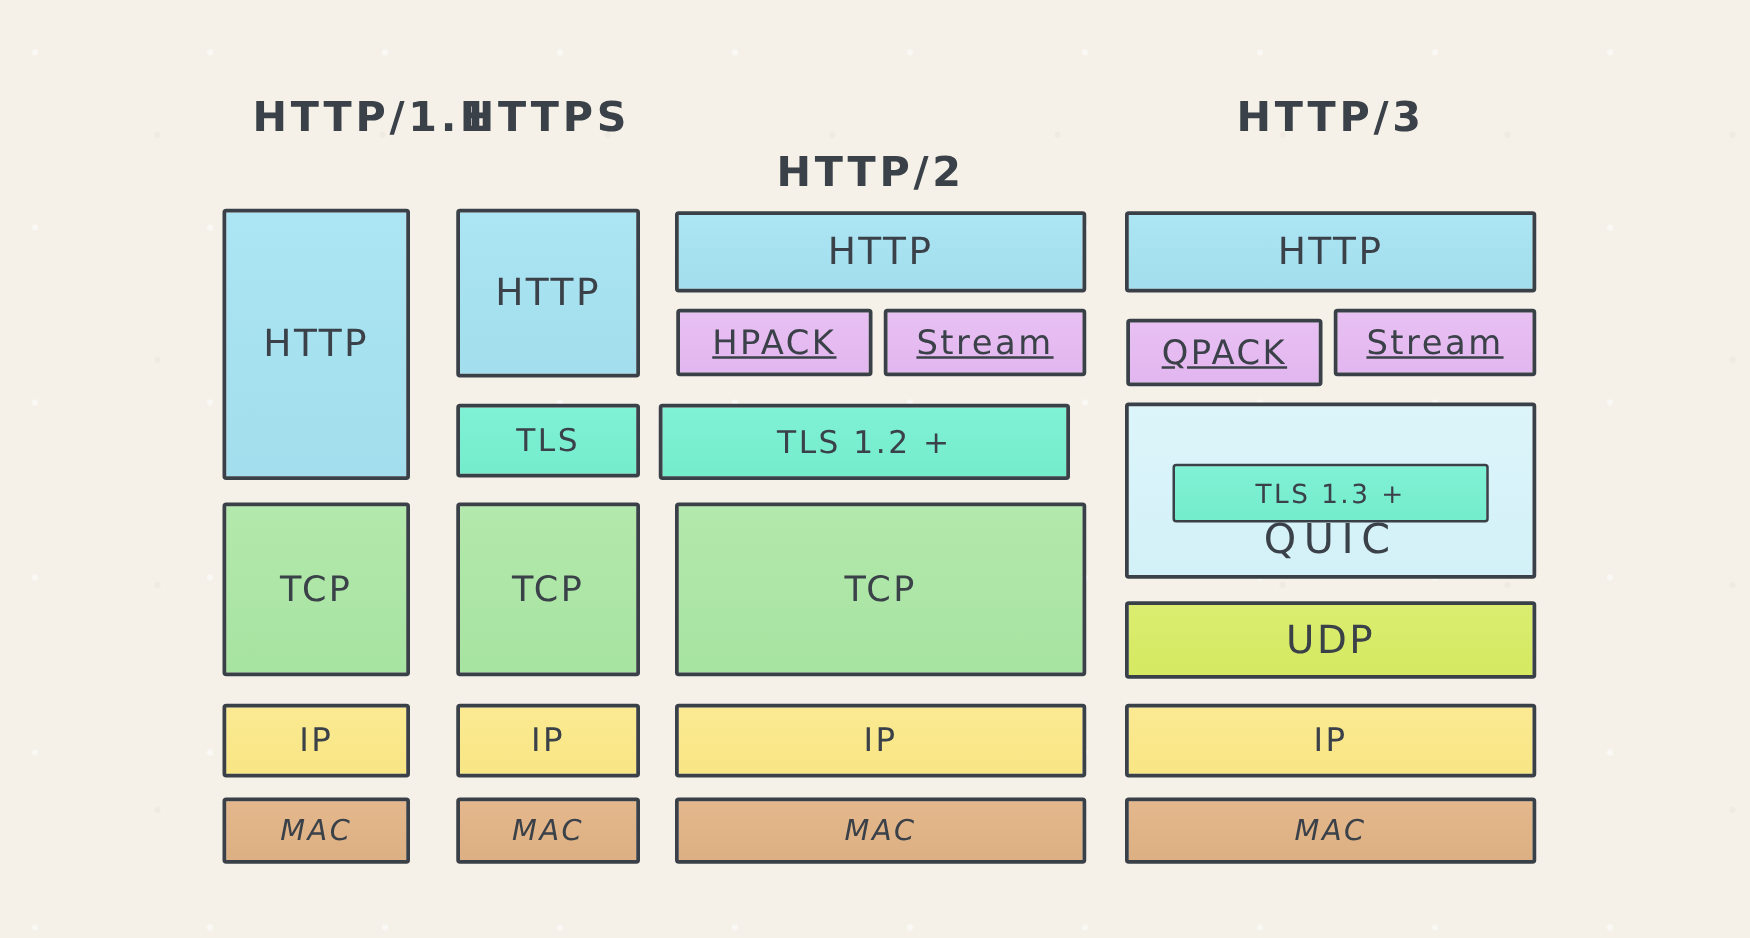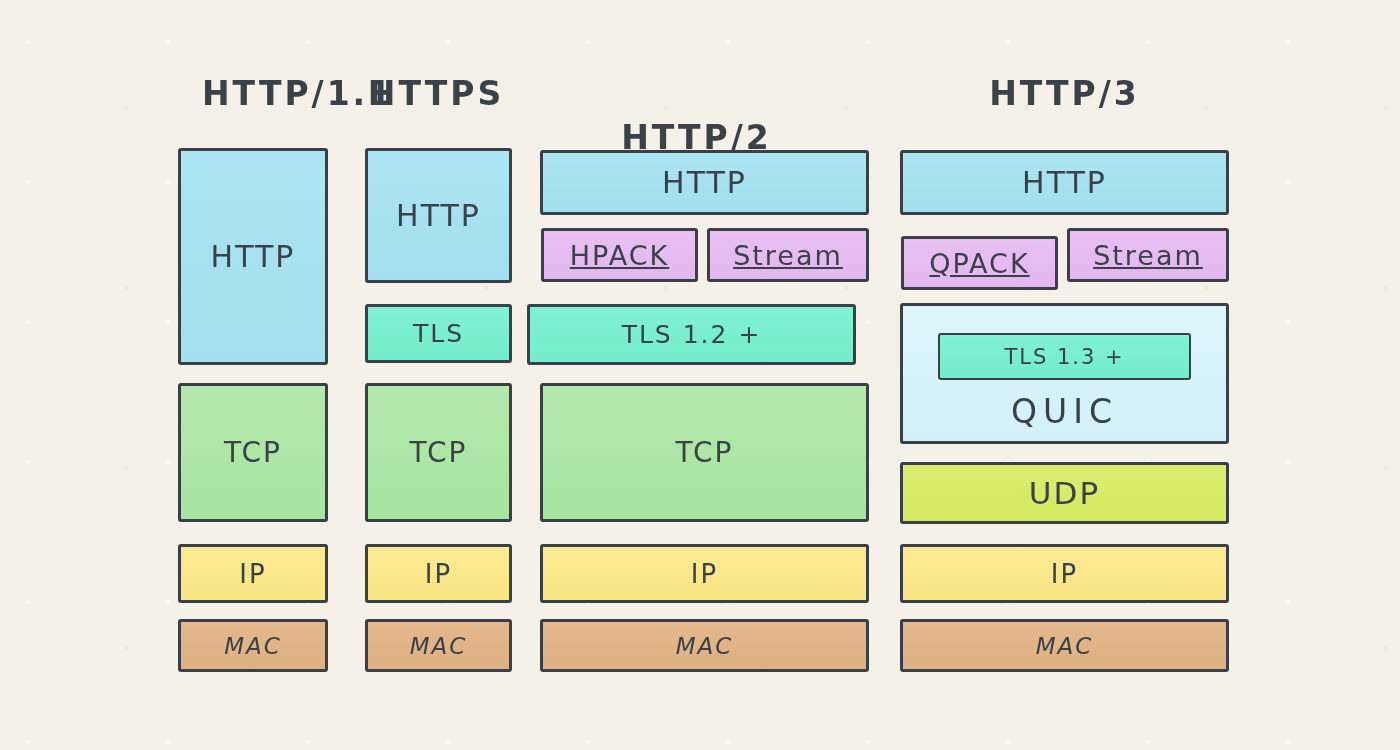--- a/index.html
+++ b/index.html
@@ -45,20 +45,21 @@
 
   .box {
     position: absolute;
     box-sizing: border-box;
     border: 3px solid #3A4047;
     border-radius: 3px;
     display: flex;
     align-items: center;
     justify-content: center;
     text-align: center;
+    margin-top: 19px;
   }
   .box .lbl {
     letter-spacing: 2px;
     white-space: nowrap;
   }
 
   .c-blue   { background: linear-gradient(180deg, #ACE5F3, #A2DEED); }
   .c-purple { background: linear-gradient(180deg, #E8C0F3, #E2B6EF); }
   .c-teal   { background: linear-gradient(180deg, #80F1D4, #74EDCC); }
   .c-green  { background: linear-gradient(180deg, #B3E9AC, #A7E3A1); }

